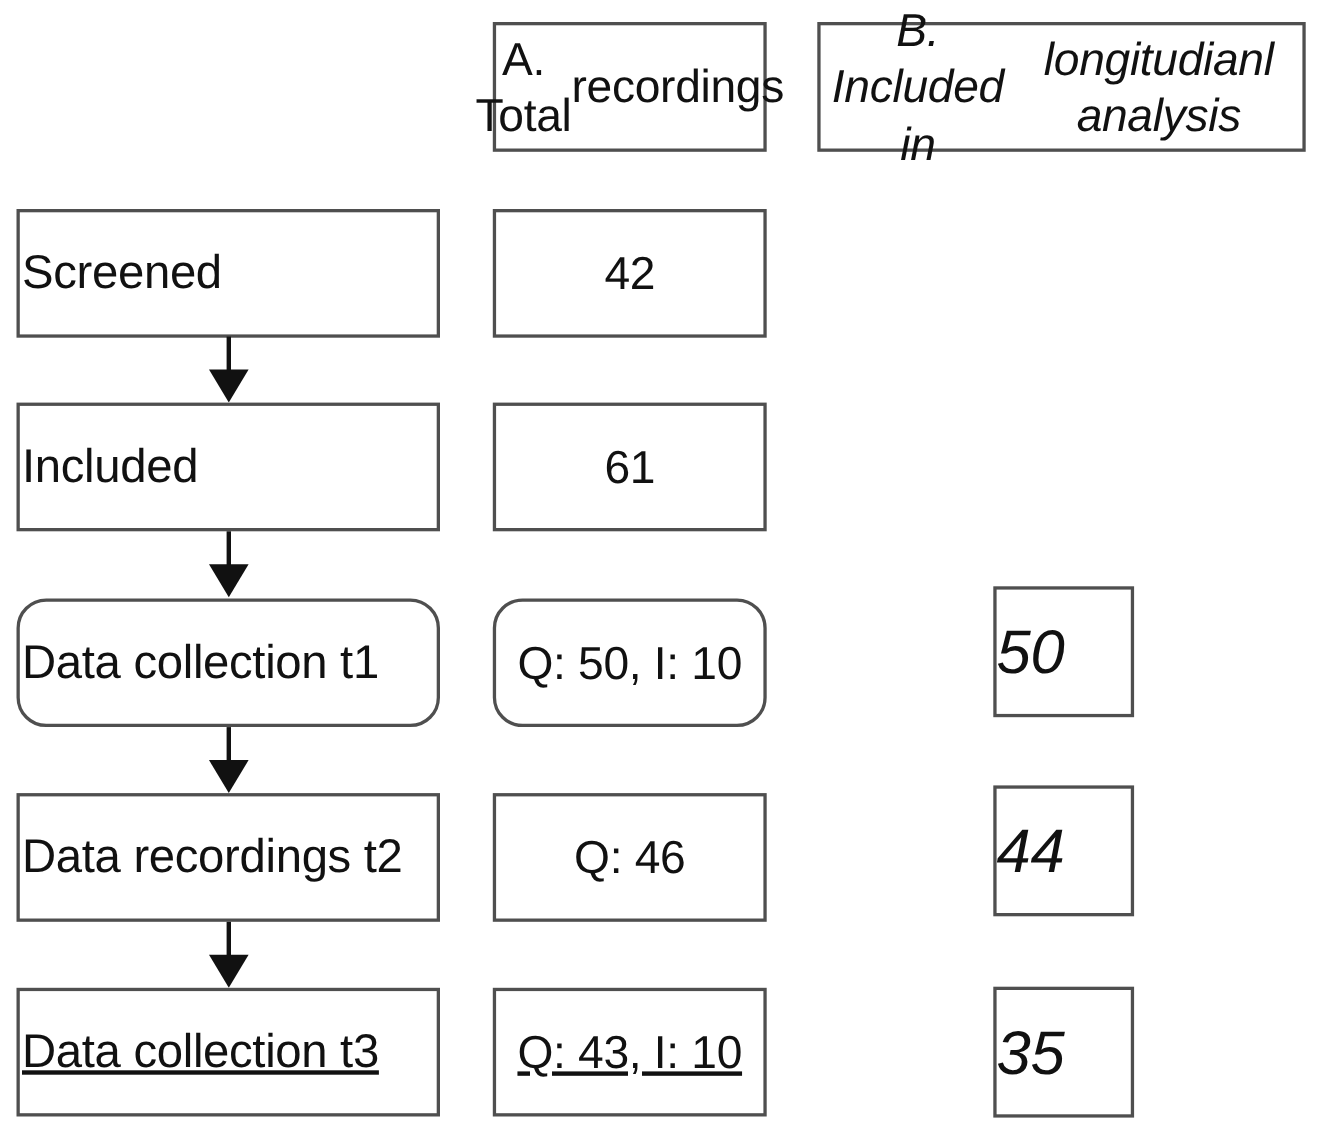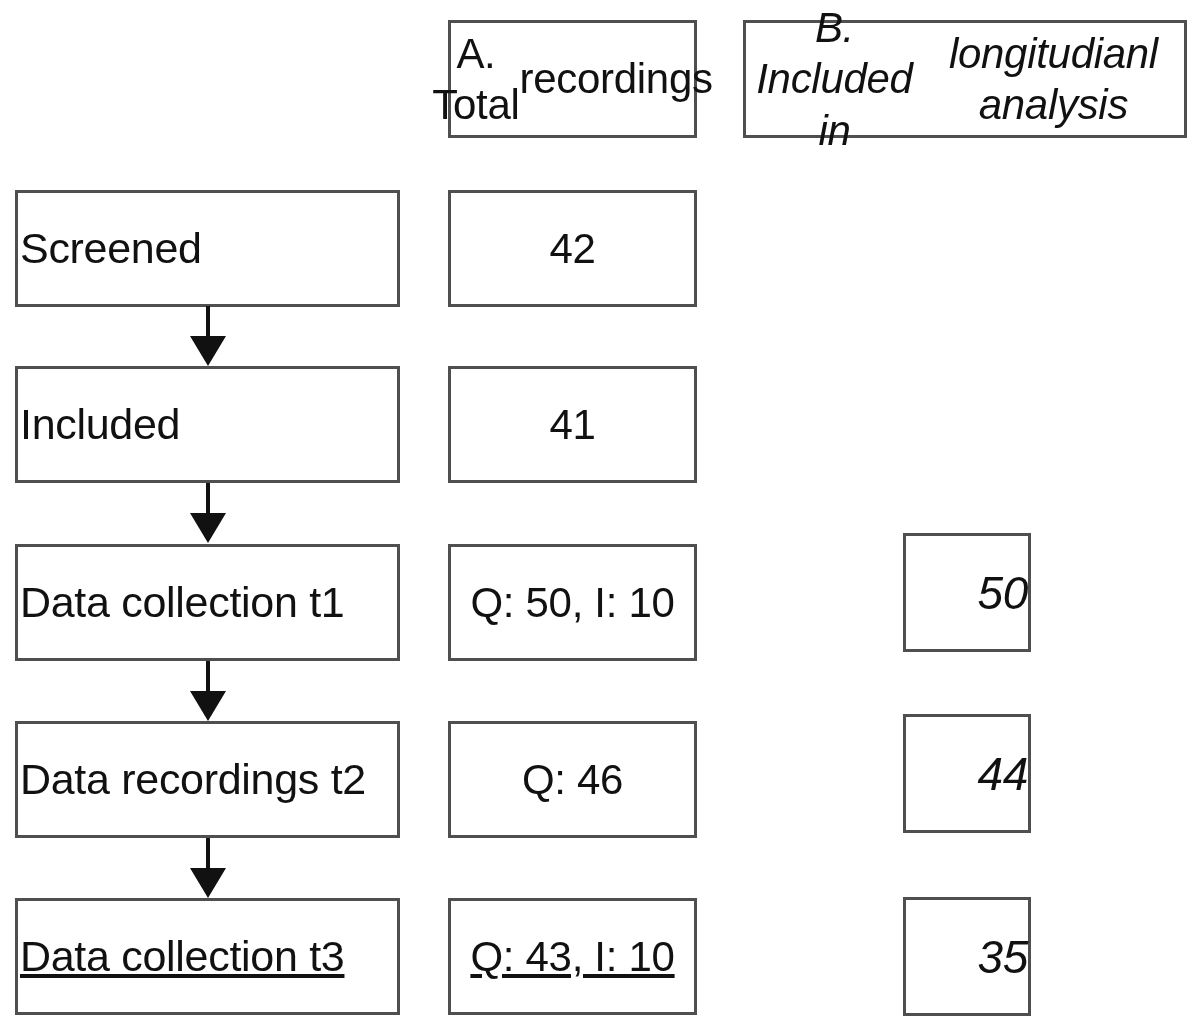--- a/index.html
+++ b/index.html
@@ -51,28 +51,28 @@
     width: 249px;
     height: 117px;
     justify-content: center;
     font-size: 42px;
   }
   
   .long {
     left: 903px;
     width: 128px;
     height: 119px;
-    justify-content: flex-end;
-    font-size: 46px;
+    justify-content: flex-start;
+    font-size: 56px;
     font-style: italic;
   }
   
   .r0 { top: 190px; }
   .r1 { top: 366px; }
-  .r2 { top: 544px; }
+  .r2 { top: 544px; border-radius: 27px; }
   .r3 { top: 721px; }
   .r4 { top: 898px; text-decoration: underline; }
   .rl2 { top: 533px; }
   .rl3 { top: 714px; }
   .rl4 { top: 897px; }
   
   .arrow {
     position: absolute;
     left: 190px;
     width: 36px;
@@ -123,21 +123,21 @@
   <div class="box total r0">
     <span>42</span>
   </div>
 
   <div class="arrow a0"></div>
 
   <div class="box stage r1">
     <span>Included</span>
   </div>
   <div class="box total r1">
-    <span>41</span>
+    <span>61</span>
   </div>
 
   <div class="arrow a1"></div>
 
   <div class="box stage r2">
     <span>Data collection t1</span>
   </div>
   <div class="box total r2">
     <span>Q: 50, I: 10</span>
   </div>

